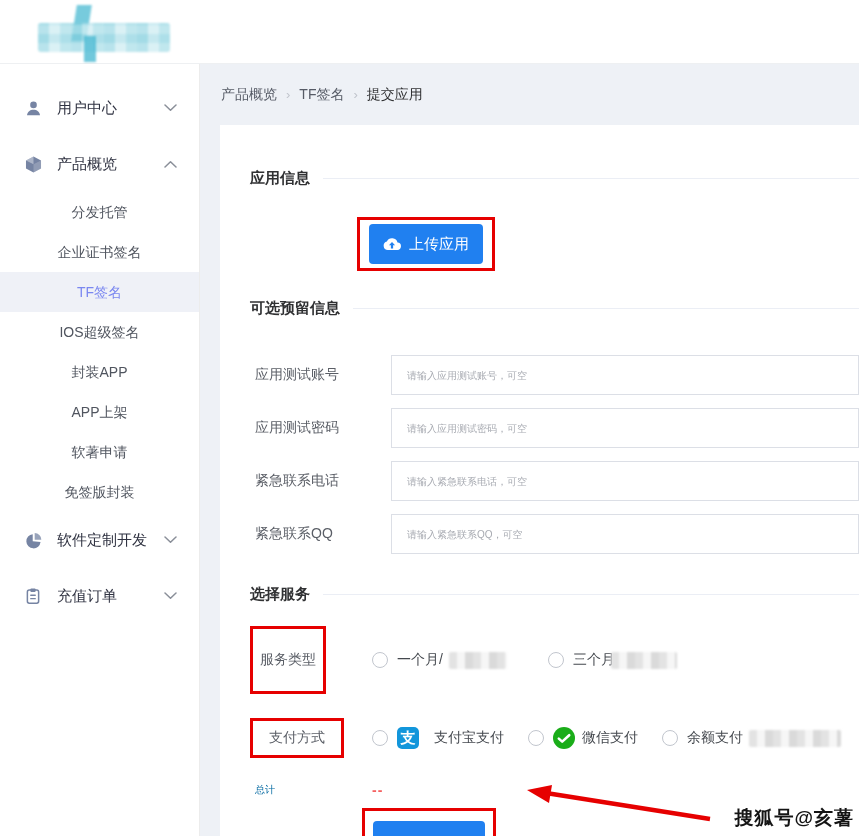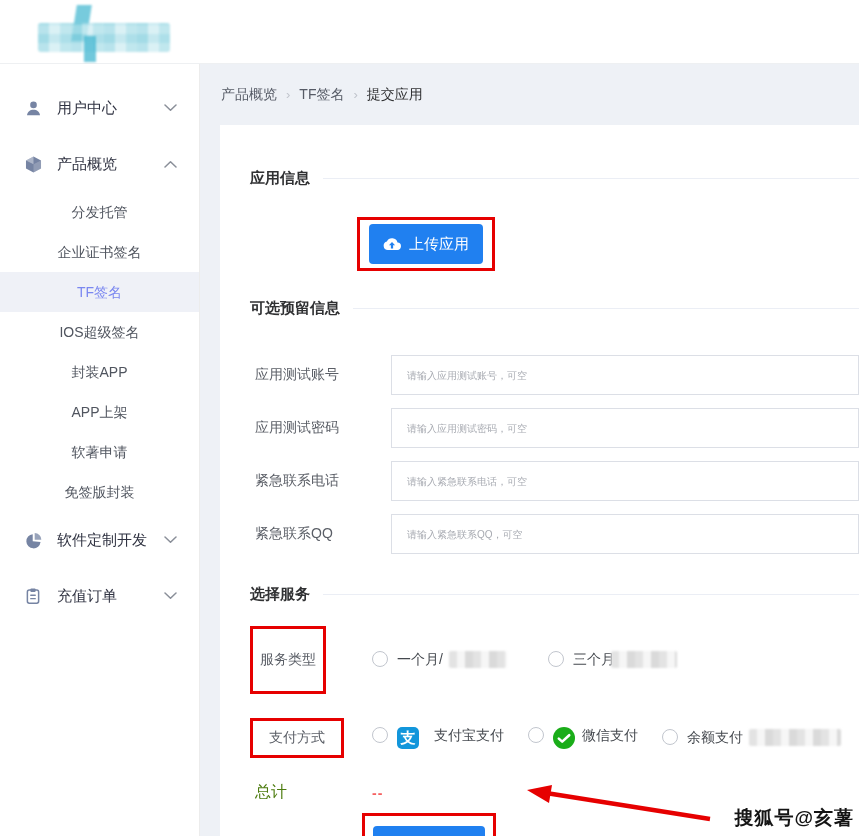--- a/index.html
+++ b/index.html
@@ -63,23 +63,23 @@
     font-family:inherit; }
   .form-input::placeholder { color:#a8abb2; }
 
   .row { display:flex; align-items:center; }
   .col-label { width:122px; flex-shrink:0; display:flex; align-items:center; }
   .svc-row { margin-top:22px; }
   .pay-row { margin-top:24px; }
   .total-row { margin-top:24px; }
   .lbl-red { font-size:14px; color:#5a5e66; padding:22px 7px; }
   .lbl-red.wide { padding:8px 16px; }
-  .plain-label { font-size:16px; color:#4d7c0f; padding-left:5px; }
-
-  .radio-opt { display:flex; align-items:flex-start; margin-right:24px; cursor:pointer; }
+  .plain-label { font-size:10px; color:#0369a1; padding-left:5px; }
+
+  .radio-opt { display:flex; align-items:center; margin-right:24px; cursor:pointer; }
   .radio { width:16px; height:16px; border:1px solid #c2c6ce; border-radius:50%;
     background:#fff; flex-shrink:0; }
   .radio-text { font-size:14px; color:#45494f; margin-left:9px; white-space:nowrap; }
   .pay-icon { margin-left:9px; }
   .alipay { width:22px; height:22px; border-radius:5px; background:#1296db; color:#fff;
     font-size:15px; font-weight:bold; display:flex; align-items:center; justify-content:center; }
   .redact { height:17px; margin-left:6px; border-radius:2px; filter:blur(1px);
     background:
       repeating-linear-gradient(90deg,#e3e3e3 0 8px,#f6f6f6 8px 16px,#dadada 16px 24px),
       repeating-linear-gradient(0deg,rgba(255,255,255,.55) 0 6px,rgba(205,205,205,.5) 6px 12px); }

